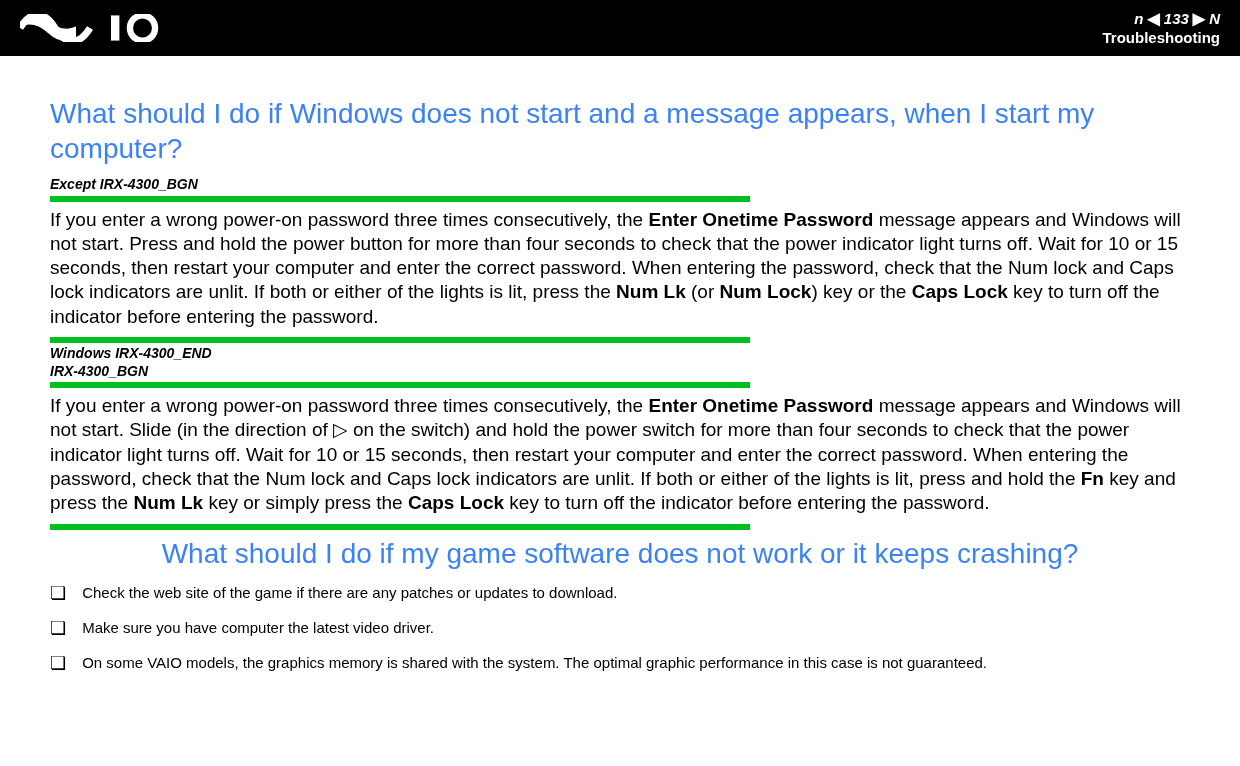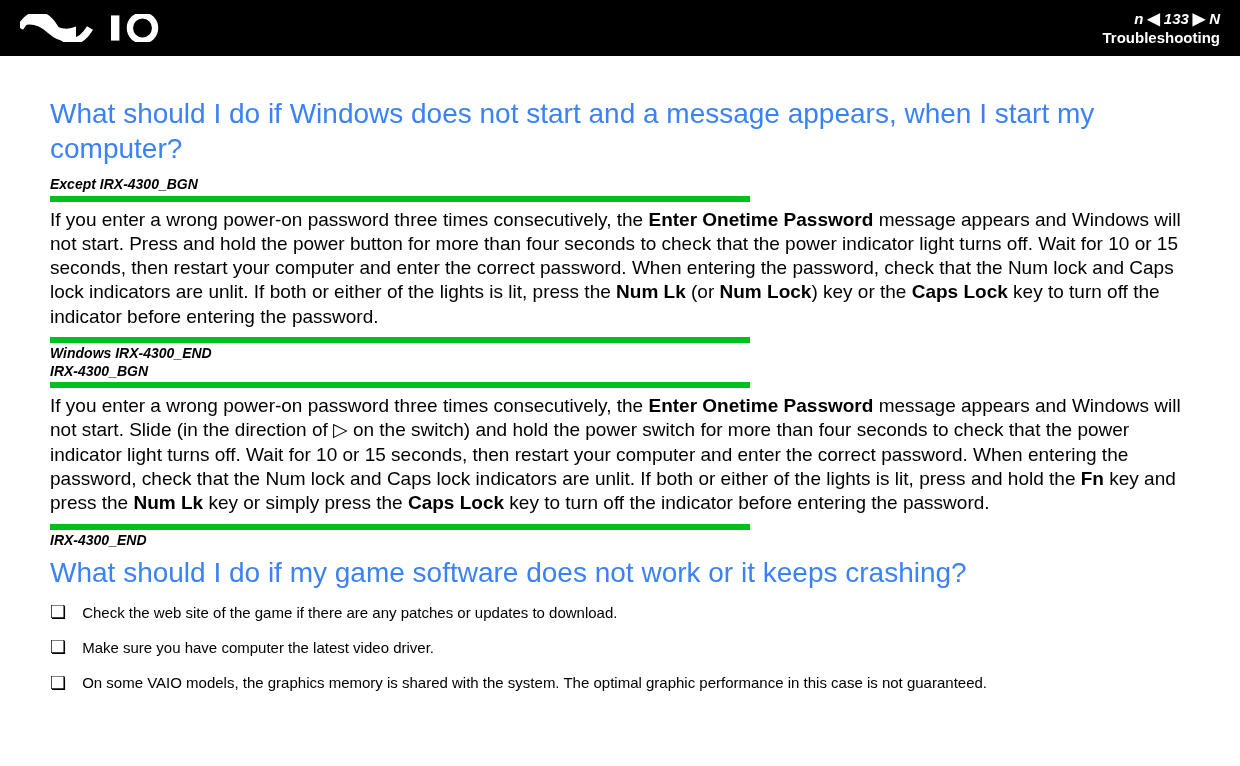--- a/index.html
+++ b/index.html
@@ -20,21 +20,21 @@
   h2.q { color: #3b82f6; font-weight: normal; font-size: 28px; line-height: 1.25; margin-bottom: 10px; }
   .tag-block { margin: 8px 0 6px 0; width: 700px; font-style: italic; }
   .tag-label { font-weight: bold; font-size: 14px; line-height: 1.25; }
   .green-bar { height: 6px; background: #00c020; width: 100%; margin: 2px 0; }
   .body-text { font-size: 19px; line-height: 1.28; margin: 4px 0 8px 0; }
   .body-text b { font-weight: bold; }
   ul.sq { list-style: none; padding: 0; margin: 6px 0 0 0; }
   ul.sq li { display: flex; align-items: center; gap: 16px; font-size: 15px; line-height: 1.35; margin-bottom: 10px; }
   ul.sq li::before { content: "❏"; font-size: 18px; line-height: 1.4; flex: 0 0 auto; }
   .li-text { flex: 1 1 auto; }
-  .mt { margin-top: 0; }
+  .mt { margin-top: 0; text-align: center; }
 </style>
 </head>
 <body>
 
 <div class="header">
   <div class="vaio-logo">
     <svg viewBox="0 0 230 40" xmlns="http://www.w3.org/2000/svg">
       <path d="M0 5 Q20 -10 40 20 Q60 50 80 35 L80 5 Q60 20 40 -10 Q20 -40 0 5 Z" transform="translate(0,15) scale(1,0.6)" fill="#fff"></path>
       <path d="M0 20 C 15 -5, 35 -5, 50 20 C 65 45, 85 45, 100 20" stroke="#fff" stroke-width="10" fill="none" transform="translate(0,0)"></path>
       <rect x="130" y="2" width="12" height="36" fill="#fff"></rect>
@@ -72,21 +72,20 @@
     <div class="tag-label">IRX-4300_BGN</div>
     <div class="green-bar"></div>
   </div>
 
   <p class="body-text">
     <span>If you enter a wrong power-on password three times consecutively, the </span><b>Enter Onetime Password</b><span> message appears and Windows will not start. Slide (in the direction of ▷ on the switch) and hold the power switch for more than four seconds to check that the power indicator light turns off. Wait for 10 or 15 seconds, then restart your computer and enter the correct password. When entering the password, check that the Num lock and Caps lock indicators are unlit. If both or either of the lights is lit, press and hold the </span><b>Fn</b><span> key and press the </span><b>Num Lk</b><span> key or simply press the </span><b>Caps Lock</b><span> key to turn off the indicator before entering the password.</span>
   </p>
 
   <div class="tag-block">
     <div class="green-bar"></div>
-    <div class="tag-label">IRX-4300_END</div>
   </div>
 
   <h2 class="q mt">What should I do if my game software does not work or it keeps crashing?</h2>
 
   <ul class="sq">
     <li>
         <span class="li-text">Check the web site of the game if there are any patches or updates to download.</span>
       </li>
     <li>
         <span class="li-text">Make sure you have computer the latest video driver.</span>

